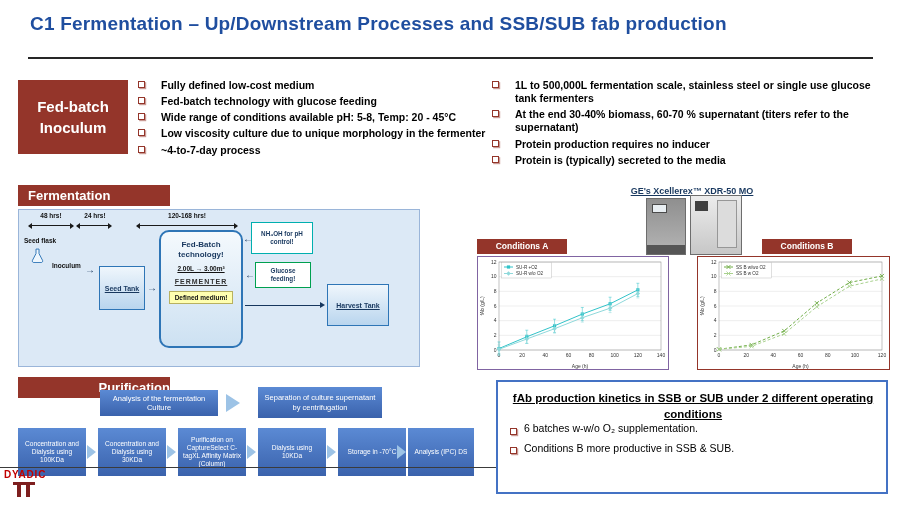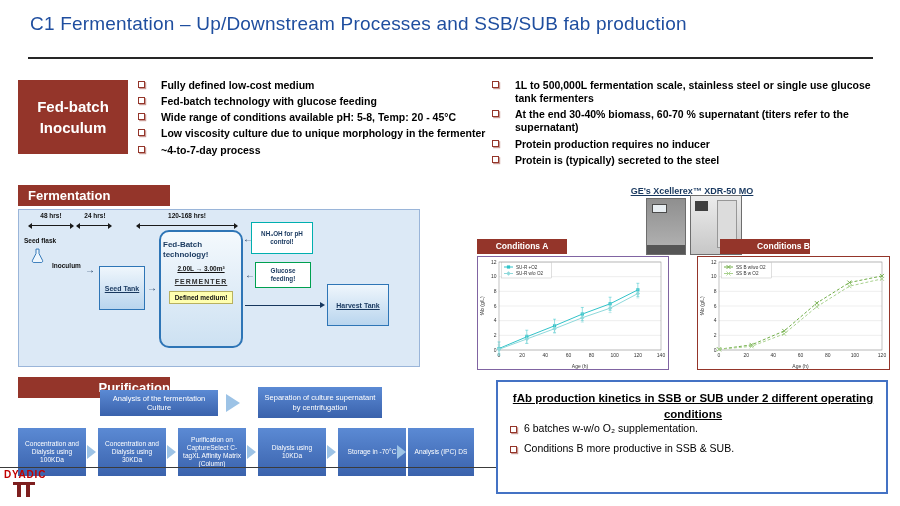--- a/index.html
+++ b/index.html
@@ -1,19 +1,19 @@
 <!DOCTYPE html>
 <html><head>
 <meta charset="utf-8">
 <style>
 *{margin:0;padding:0;box-sizing:border-box;}
 body{font-family:"Liberation Sans",sans-serif;background:#fff;}
 .slide{position:relative;width:900px;height:506px;background:#fff;overflow:hidden;}
 
-.title{position:absolute;left:30px;top:13px;width:845px;font-size:19px;font-weight:normal;color:#1F4E9F;letter-spacing:.2px;}
+.title{position:absolute;left:30px;top:13px;width:845px;font-size:19px;font-weight:bold;color:#1F4E9F;letter-spacing:.2px;}
 .title-rule{position:absolute;left:28px;top:57px;width:845px;border-top:2px solid #262626;}
 
 .fedbatch{position:absolute;left:18px;top:80px;width:110px;height:74px;background:#94352A;color:#fff;font-weight:bold;font-size:15px;display:flex;align-items:center;justify-content:center;text-align:center;line-height:1.4;}
 
 .bullets{position:absolute;}
 .left-bullets{left:138px;top:79px;width:350px;}
 .right-bullets{left:492px;top:79px;width:396px;}
 .chkrow{display:flex;align-items:flex-start;margin-bottom:3px;}
 .chk{flex:none;width:7px;height:7px;border:1.3px solid #94352A;margin:2px 7px 0 0;box-shadow:1.2px 1.2px 0 rgba(148,53,42,.5);background:#fff;}
 .btxt{font-size:10.5px;font-weight:bold;color:#000;line-height:1.25;padding-left:9px;}
@@ -27,21 +27,21 @@
 .darrow{position:absolute;border-top:1px solid #1a1a1a;}
 .darrow::before,.darrow::after{content:"";position:absolute;top:-3.5px;width:0;height:0;border:3px solid transparent;}
 .darrow::before{left:-1px;border-right:4.5px solid #1a1a1a;border-left:0;}
 .darrow::after{right:-1px;border-left:4.5px solid #1a1a1a;border-right:0;}
 .dlabel{position:absolute;font-size:6.5px;font-weight:bold;color:#111;}
 .flask{position:absolute;left:12px;top:38px;width:13px;height:15px;}
 .tank{position:absolute;background:linear-gradient(#eff6fc,#b9d5ee);border:1.2px solid #2e75b6;display:flex;align-items:center;justify-content:center;text-align:center;font-size:7px;font-weight:bold;color:#17375E;text-decoration:underline;}
 .seed-tank{left:80px;top:56px;width:46px;height:44px;}
 .harvest-tank{left:308px;top:74px;width:62px;height:42px;}
 .fermenter{position:absolute;left:140px;top:20px;width:84px;height:118px;border:2px solid #2e75b6;border-radius:10px;background:linear-gradient(#f4f9fd,#cde1f2);display:flex;flex-direction:column;align-items:center;padding:8px 2px 0 2px;gap:6px;}
-.fb-title{font-size:8px;font-weight:bold;color:#17375E;line-height:1.2;}
+.fb-title{font-size:8px;font-weight:bold;color:#17375E;text-align:center;line-height:1.2;}
 .fb-vol{font-size:6.5px;font-weight:bold;color:#111;text-decoration:underline;}
 .fb-ferm{font-size:7px;font-weight:bold;color:#333;letter-spacing:1px;text-decoration:underline;}
 .fb-medium{font-size:6.5px;font-weight:bold;color:#111;background:#ffffb0;border:1px solid #b8b160;padding:2px 5px;text-align:center;}
 .side-box{position:absolute;background:#fff;display:flex;align-items:center;justify-content:center;text-align:center;font-size:6.3px;font-weight:bold;color:#17375E;padding:2px;line-height:1.25;}
 .ph-box{left:232px;top:12px;width:62px;height:32px;border:1.5px solid #00AFAF;}
 .glu-box{left:236px;top:52px;width:56px;height:26px;border:1.5px solid #00A050;}
 .ag{position:absolute;font-size:10px;font-weight:bold;color:#17375E;line-height:1;}
 .harrow{position:absolute;left:226px;top:95px;width:78px;border-top:1.3px solid #17375E;}
 .harrow::after{content:"";position:absolute;right:-2px;top:-4px;width:0;height:0;border:3.5px solid transparent;border-left:5.5px solid #17375E;border-right:0;}
 
@@ -49,38 +49,38 @@
 .machine{position:absolute;border:1px solid #6d6d6d;}
 .m1{left:646px;top:198px;width:40px;height:57px;background:linear-gradient(180deg,#8f8f8f,#b5b5b5);}
 .m1 .scr{position:absolute;left:5px;top:5px;width:15px;height:9px;background:#e8eef2;border:1px solid #4a4a4a;}
 .m1 .base{position:absolute;left:0;bottom:0;width:100%;height:9px;background:#565656;}
 .m2{left:690px;top:195px;width:52px;height:60px;background:linear-gradient(180deg,#ececec,#c7c7c7);}
 .m2 .panel{position:absolute;left:4px;top:5px;width:13px;height:10px;background:#3f3f3f;}
 .m2 .door{position:absolute;right:4px;top:4px;width:20px;height:48px;background:#dcdcdc;border:1px solid #979797;}
 
 .cond-hdr{position:absolute;width:90px;height:15px;background:#94352A;color:#fff;font-size:8.5px;font-weight:bold;text-align:center;line-height:15px;}
 .cond-a{left:477px;top:239px;}
-.cond-b{left:720px;top:239px;text-align:right;}
+.cond-b{left:762px;top:239px;}
 .chart-box{position:absolute;background:#fff;}
 .chart-a{left:477px;top:256px;width:192px;height:114px;border:1px solid #8064A2;}
 .chart-b{left:697px;top:256px;width:193px;height:114px;border:1px solid #94352A;}
 .chart-box svg{width:100%;height:100%;display:block;font-family:"Liberation Sans",sans-serif;}
 
 .flow-box{position:absolute;background:linear-gradient(180deg,#5b8ad4,#3a62ac);color:#fff;display:flex;align-items:center;justify-content:center;text-align:center;padding:2px 3px;line-height:1.25;}
 .tf1{left:100px;top:390px;width:118px;height:26px;font-size:7.5px;}
 .tf2{left:258px;top:387px;width:124px;height:31px;font-size:7.5px;align-items:center;}
 .tri{position:absolute;width:0;height:0;border-top:7px solid transparent;border-bottom:7px solid transparent;border-left:9px solid #9DC3E6;}
 .tri-big{position:absolute;width:0;height:0;border-top:9px solid transparent;border-bottom:9px solid transparent;border-left:14px solid #9DC3E6;left:226px;top:394px;}
 .bf{top:428px;height:48px;width:68px;font-size:6.6px;}
 .bf1{left:18px;}.bf2{left:98px;}.bf3{left:178px;}.bf4{left:258px;}.bf5{left:338px;}.bf6{left:408px;width:66px;}
 .bt1{left:87px;top:445px;}.bt2{left:167px;top:445px;}.bt3{left:247px;top:445px;}.bt4{left:327px;top:445px;}.bt5{left:397px;top:445px;}
 
 .kinetics{position:absolute;left:496px;top:380px;width:392px;height:114px;border:2px solid #4472C4;background:#fff;padding:8px 10px 0 12px;z-index:2;}
 .kin-title{font-size:11.5px;font-weight:bold;color:#000;text-align:center;text-decoration:underline;line-height:1.4;}
-.kin-row{display:flex;align-items:center;margin-bottom:7px;}
+.kin-row{display:flex;align-items:flex-end;margin-bottom:7px;}
 .kin-row .chk{margin-top:2.5px;}
 .ktxt{font-size:10.5px;color:#000;line-height:1.2;}
 
 .bottom-rule{position:absolute;left:0;top:467px;width:877px;border-top:1.2px solid #3b3b3b;z-index:0;}
 .logo{position:absolute;left:4px;top:469px;}
 .logo-word{font-size:10px;font-weight:bold;color:#C00000;letter-spacing:.8px;}
 .logo-mark{position:relative;margin-top:2px;margin-left:9px;width:22px;height:15px;}
 .logo-mark .bar{position:absolute;left:0;top:0;width:22px;height:3px;background:#7e1f1f;}
 .logo-mark .l1{position:absolute;left:4px;top:3px;width:3.5px;height:12px;background:#7e1f1f;}
 .logo-mark .l2{position:absolute;left:13px;top:3px;width:3.5px;height:12px;background:#7e1f1f;}
@@ -129,21 +129,21 @@
     <div class="chkrow">
         <span class="chk"></span>
         <span class="btxt">At the end 30-40% biomass, 60-70 % supernatant (titers refer to the supernatant)</span>
       </div>
     <div class="chkrow">
         <span class="chk"></span>
         <span class="btxt">Protein production requires no inducer</span>
       </div>
     <div class="chkrow">
         <span class="chk"></span>
-        <span class="btxt">Protein is (typically) secreted to the steel</span>
+        <span class="btxt">Protein is (typically) secreted to the media</span>
       </div>
   </div>
 
   <div class="sec-hdr ferm-hdr">Fermentation</div>
 
   <div class="ferm-panel">
     <span class="tlabel" style="left:8px;top:2px;width:48px">48 hrs!</span>
     <div class="darrow" style="left:10px;top:15px;width:44px"></div>
     <span class="tlabel" style="left:58px;top:2px;width:36px">24 hrs!</span>
     <div class="darrow" style="left:58px;top:15px;width:34px"></div>

